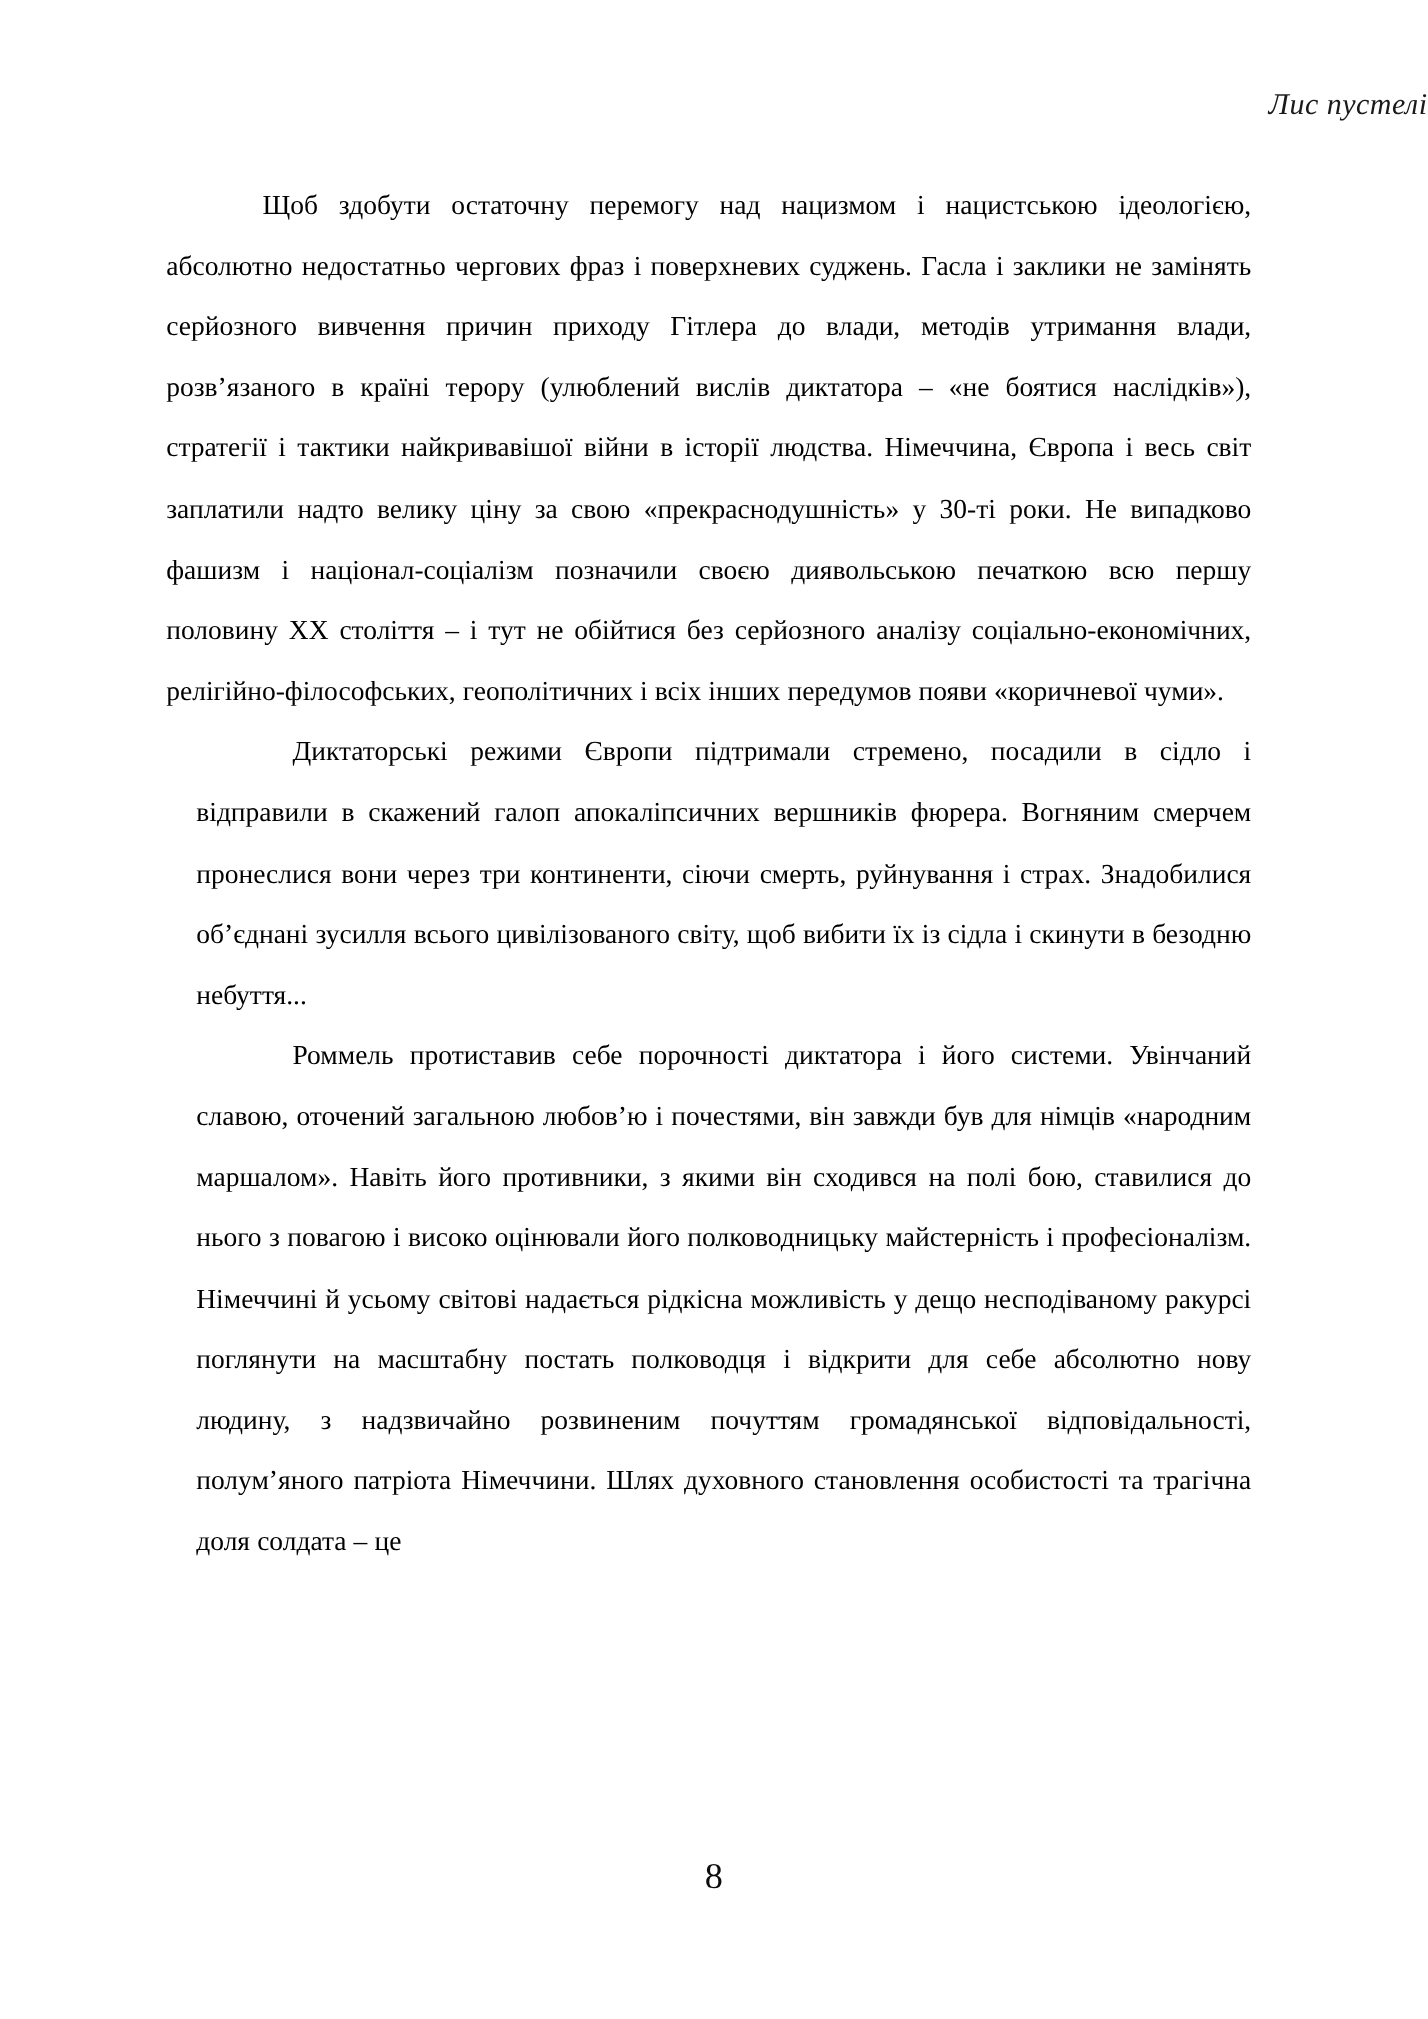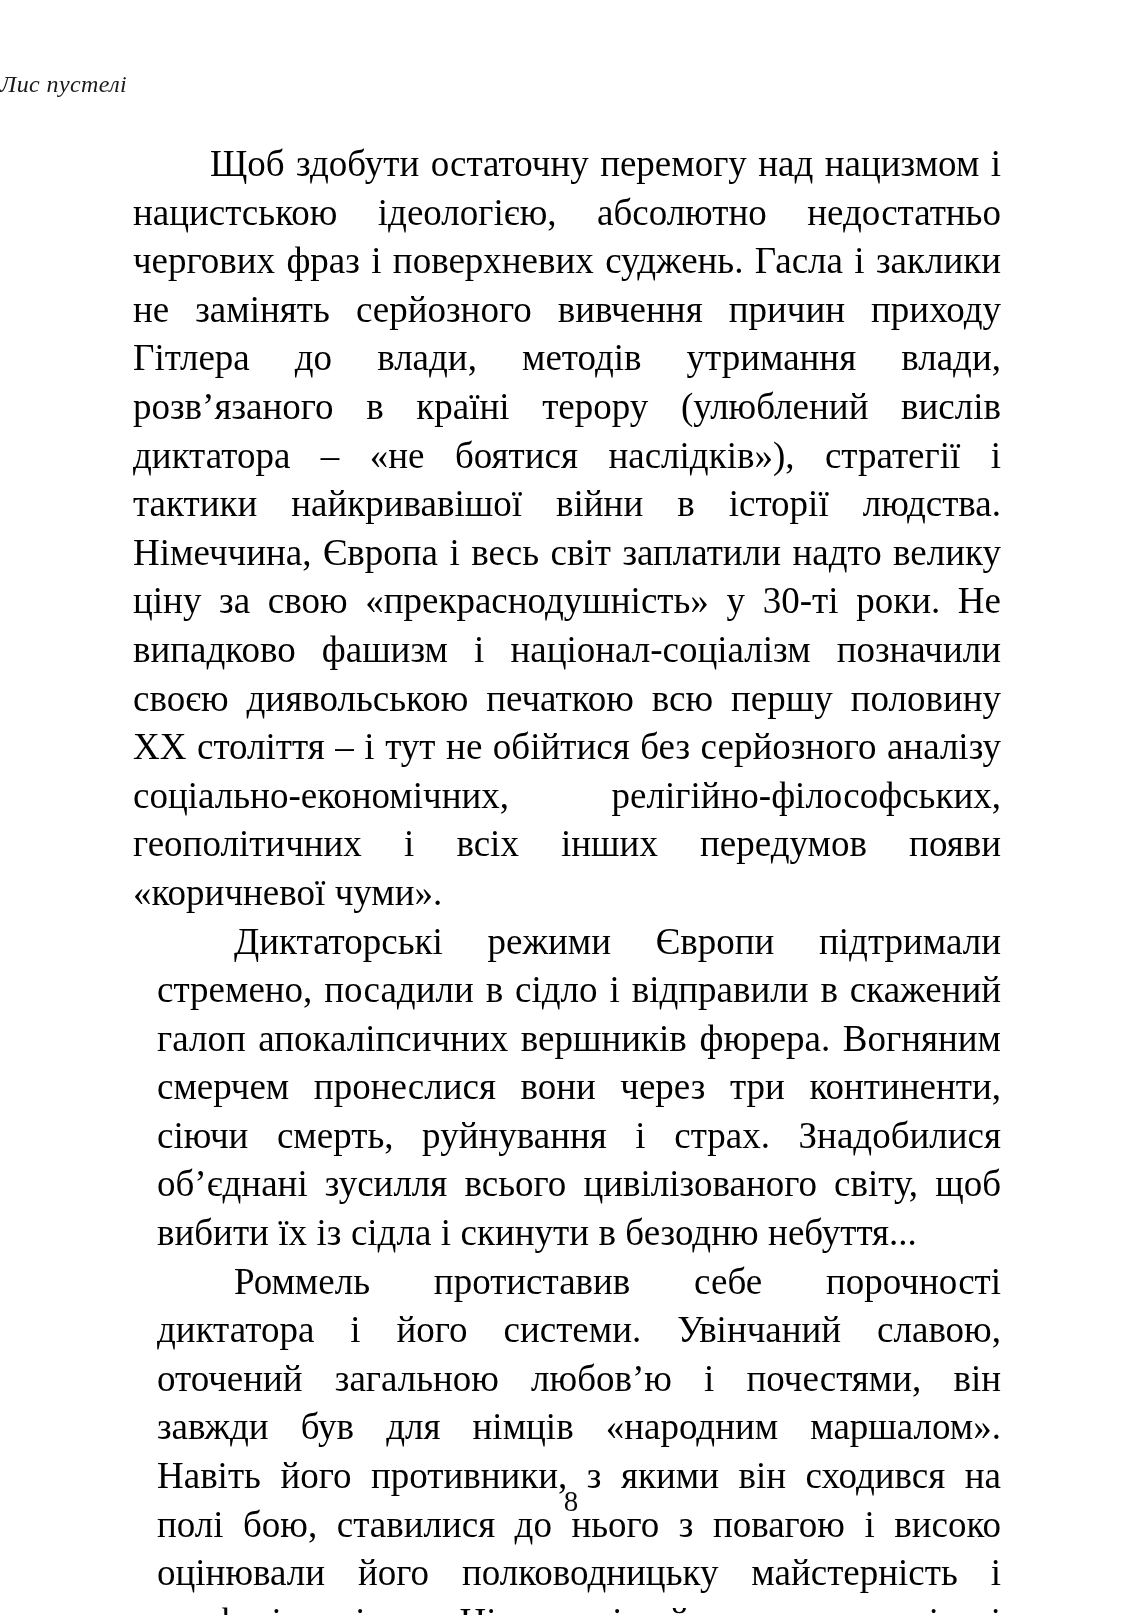--- a/index.html
+++ b/index.html
@@ -20,41 +20,41 @@
     font-family: "Liberation Serif", "DejaVu Serif", serif;
     color: #000000;
   }
 
   
   .running-head {
     position: absolute;
     top: 72px;
     left: 0;
     width: 1142px;
-    text-align: left;
+    text-align: right;
     font-style: italic;
     font-size: 24px;
     letter-spacing: 0.4px;
     color: #1a1a1a;
     line-height: 1;
   }
 
   
   .text-block {
     position: absolute;
     top: 140px;
     left: 133px;
     width: 868px;
   }
 
   .body-par {
     margin: 0;
     text-indent: 77px;
     text-align: justify;
-    font-size: 37px;
+    font-size: 22px;
     line-height: 48.6px;
     -webkit-hyphens: manual;
     hyphens: manual;
     word-spacing: 0.2px;
   }
 
   .body-par + .body-par {
     margin-top: 0;
     margin-left: 24px;
   }

